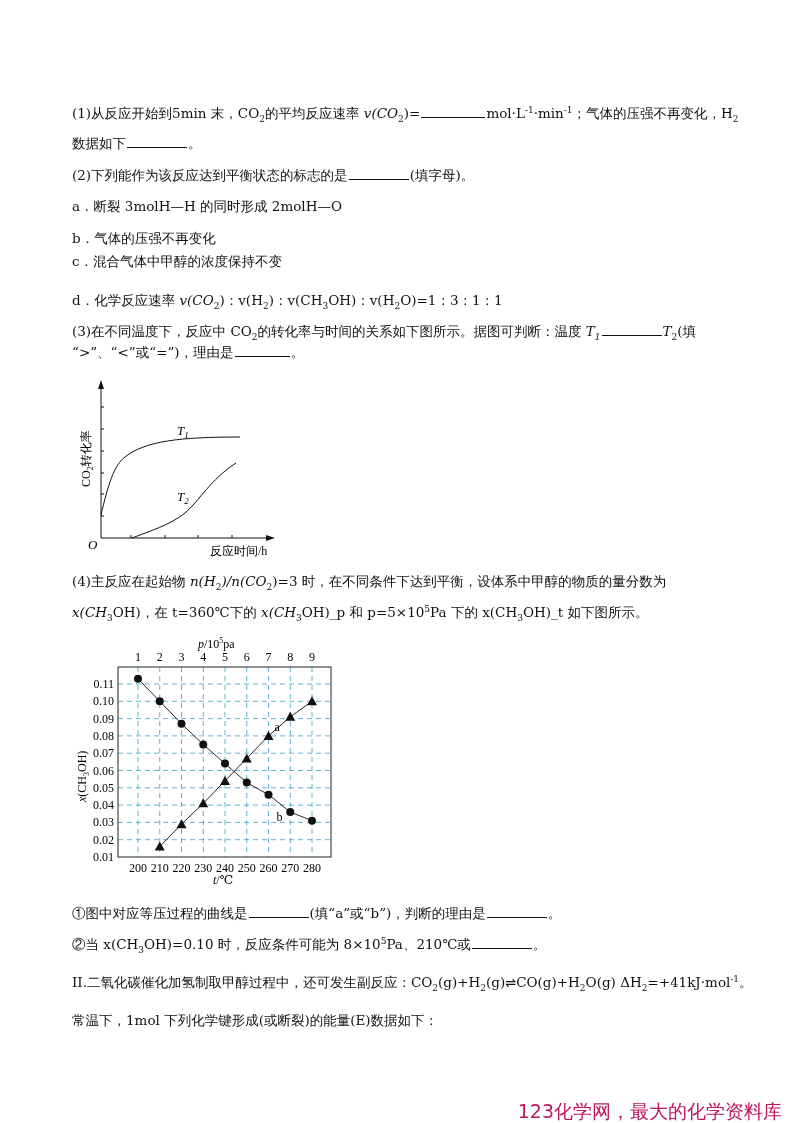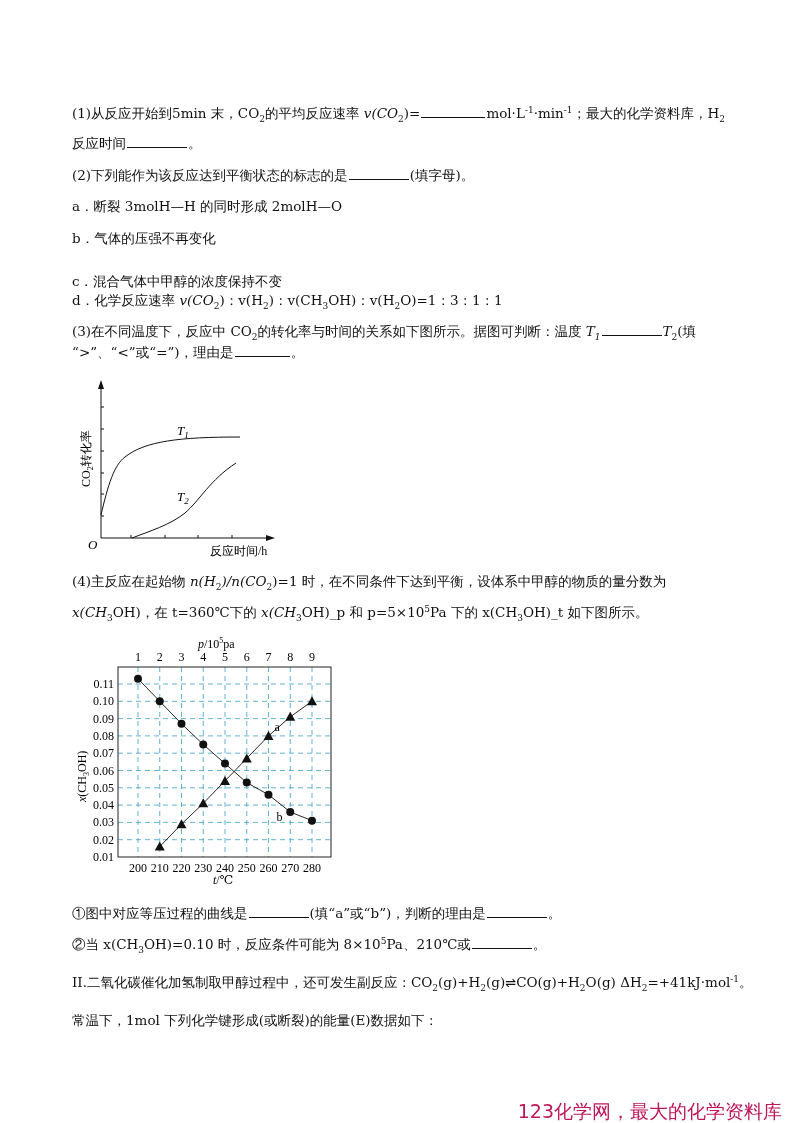--- a/index.html
+++ b/index.html
@@ -14,32 +14,32 @@
             color: #be185d; font-size: 19px; white-space: nowrap; }
   svg text { font-family: "Liberation Serif", "DejaVu Serif", serif; }
   #fig1 { position: absolute; left: 70px; top: 375px; }
   #fig2 { position: absolute; left: 70px; top: 630px; }
   .eq-arrow { font-family: "DejaVu Sans", sans-serif; font-size: 13px; }
 </style>
 </head>
 <body>
 
 <div class="line" style="top:104px">
-  <span>(1)从反应开始到5min 末，CO</span><sub>2</sub><span>的平均反应速率 </span><i>v(CO</i><sub>2</sub><span>)=</span><span class="blank w64"></span><span>mol·L</span><sup>-1</sup><span>·min</span><sup>-1</sup><span>；最大的化学资料库，H</span><sub>2</sub>
+  <span>(1)从反应开始到5min 末，CO</span><sub>2</sub><span>的平均反应速率 </span><i>v(CO</i><sub>2</sub><span>)=</span><span class="blank w64"></span><span>mol·L</span><sup>-1</sup><span>·min</span><sup>-1</sup><span>；气体的压强不再变化，H</span><sub>2</sub>
 </div>
 <div class="line" style="top:134px">
-  <span>反应时间</span><span class="blank w60"></span><span>。</span>
+  <span>数据如下</span><span class="blank w60"></span><span>。</span>
 </div>
 
 <div class="line" style="top:166px">
   <span>(2)下列能作为该反应达到平衡状态的标志的是</span><span class="blank w60"></span><span>(填字母)。</span>
 </div>
 <div class="line" style="top:197px">a．断裂 3molH—H 的同时形成 2molH—O</div>
 <div class="line" style="top:229px">b．气体的压强不再变化</div>
-<div class="line" style="top:272px">c．混合气体中甲醇的浓度保持不变</div>
+<div class="line" style="top:252px">c．混合气体中甲醇的浓度保持不变</div>
 <div class="line" style="top:291px">
   <span>d．化学反应速率 </span><i>v(CO</i><sub>2</sub><span>)：v(H</span><sub>2</sub><span>)：v(CH</span><sub>3</sub><span>OH)：v(H</span><sub>2</sub><span>O)=1：3：1：1</span>
 </div>
 
 <div class="line" style="top:322px">
   <span>(3)在不同温度下，反应中 CO</span><sub>2</sub><span>的转化率与时间的关系如下图所示。据图可判断：温度 </span><i>T</i><sub><i>1</i></sub><span class="blank w60"></span><i>T</i><sub>2</sub><span>(填</span>
 </div>
 <div class="line" style="top:343px">
   <span>“&gt;”、“&lt;”或“=”)，理由是</span><span class="blank w55"></span><span>。</span>
 </div>
@@ -66,21 +66,21 @@
   <path d="M31,140 C38,110 44,90 55,82 C75,66 110,62 170,62" fill="none" stroke="#111" stroke-width="1"></path>
   <path d="M62,163 C80,156 100,150 115,138 C130,125 140,105 166,88" fill="none" stroke="#111" stroke-width="1"></path>
   <text x="107" y="60" font-size="13" font-style="italic"><tspan>T</tspan><tspan font-size="9" dy="3">1</tspan></text>
   <text x="107" y="126" font-size="13" font-style="italic"><tspan>T</tspan><tspan font-size="9" dy="3">2</tspan></text>
   <text x="18" y="174" font-size="13" font-style="italic">O</text>
   <text x="140" y="180" font-size="12">反应时间/h</text>
   <text transform="translate(20,112) rotate(-90)" font-size="12"><tspan>CO</tspan><tspan font-size="8" dy="3">2</tspan><tspan dy="-3">转化率</tspan></text>
 </svg>
 
 <div class="line" style="top:572px">
-  <span>(4)主反应在起始物 </span><i>n(H</i><sub>2</sub><i>)/n(CO</i><sub>2</sub><span>)=1 时，在不同条件下达到平衡，设体系中甲醇的物质的量分数为</span>
+  <span>(4)主反应在起始物 </span><i>n(H</i><sub>2</sub><i>)/n(CO</i><sub>2</sub><span>)=3 时，在不同条件下达到平衡，设体系中甲醇的物质的量分数为</span>
 </div>
 <div class="line" style="top:603px">
   <i>x(CH</i><sub>3</sub><span>OH)，在 t=360℃下的 </span><i>x(CH</i><sub>3</sub><span>OH)_p 和 p=5×10</span><sup>5</sup><span>Pa 下的 x(CH</span><sub>3</sub><span>OH)_t 如下图所示。</span>
 </div>
 
 <svg id="fig2" width="280" height="260" viewBox="0 0 280 260">
   <g id="grid">
       <line x1="68" y1="37" x2="68" y2="227" stroke="#3aa0c8" stroke-width="0.8" stroke-dasharray="5,4"></line>
       <line x1="89.75" y1="37" x2="89.75" y2="227" stroke="#3aa0c8" stroke-width="0.8" stroke-dasharray="5,4"></line>
       <line x1="111.5" y1="37" x2="111.5" y2="227" stroke="#3aa0c8" stroke-width="0.8" stroke-dasharray="5,4"></line>

